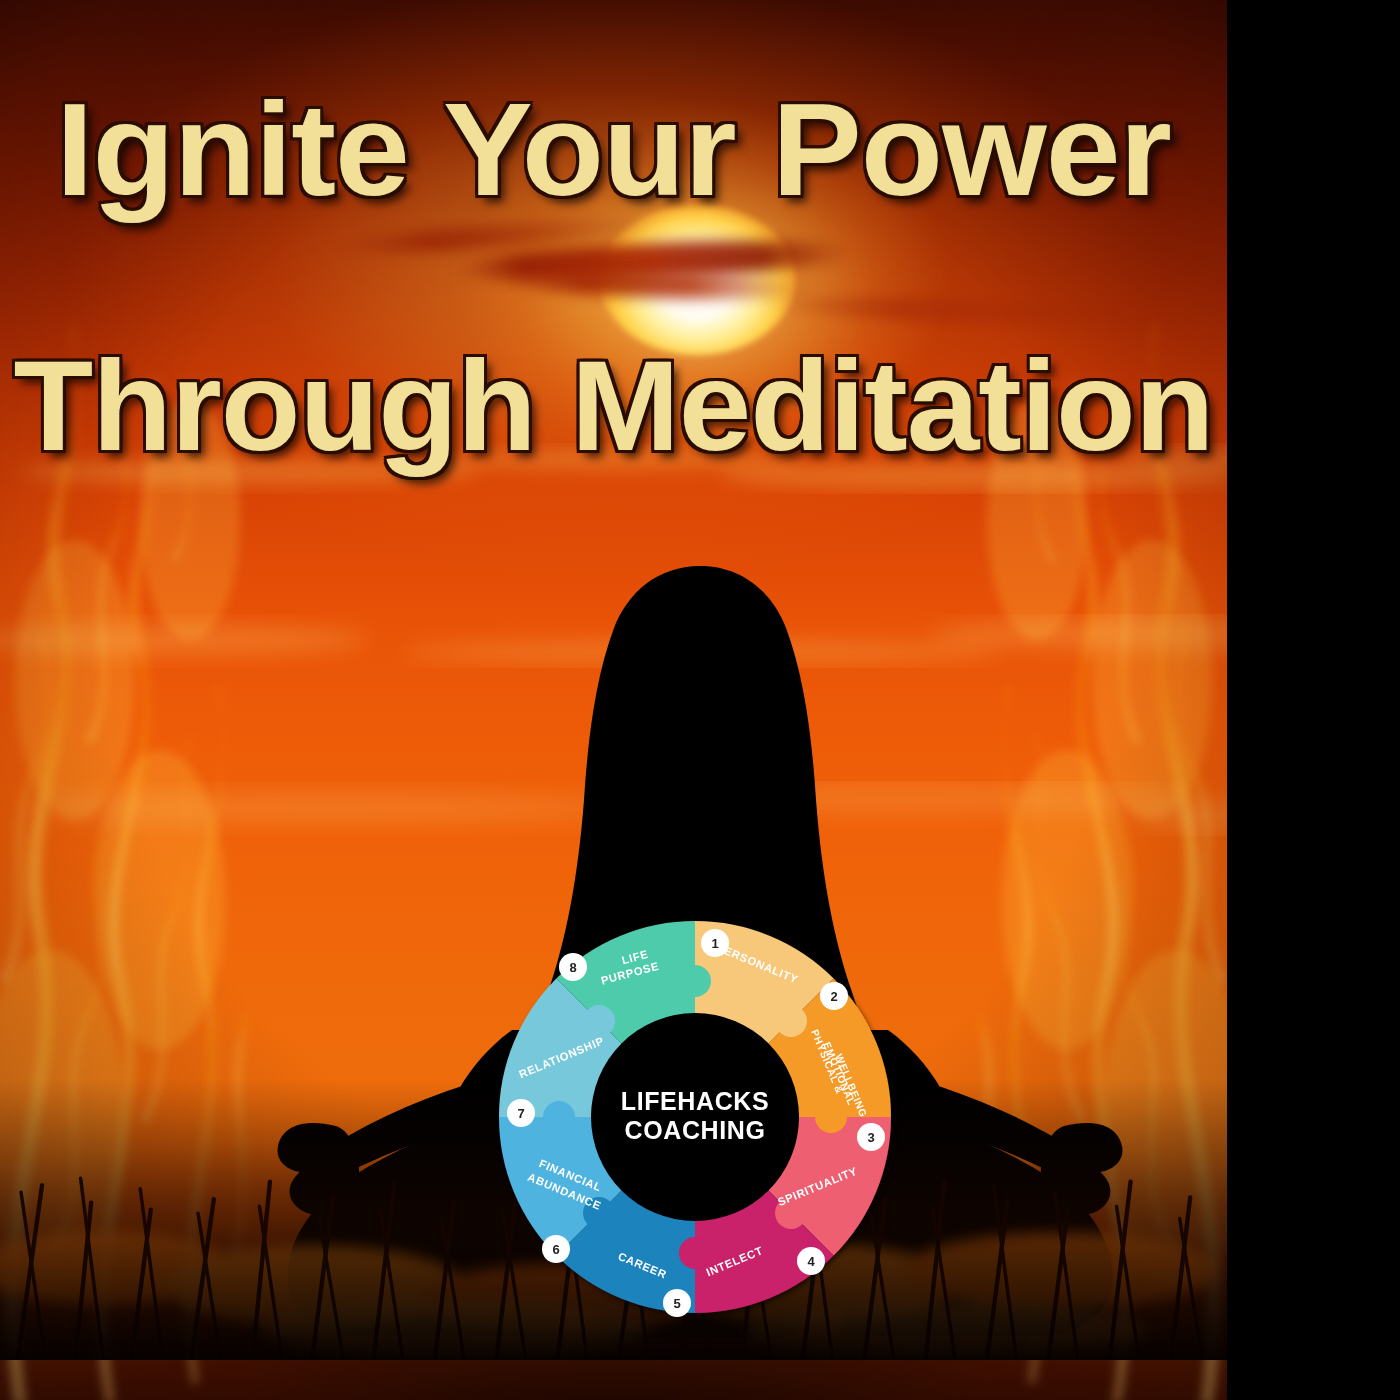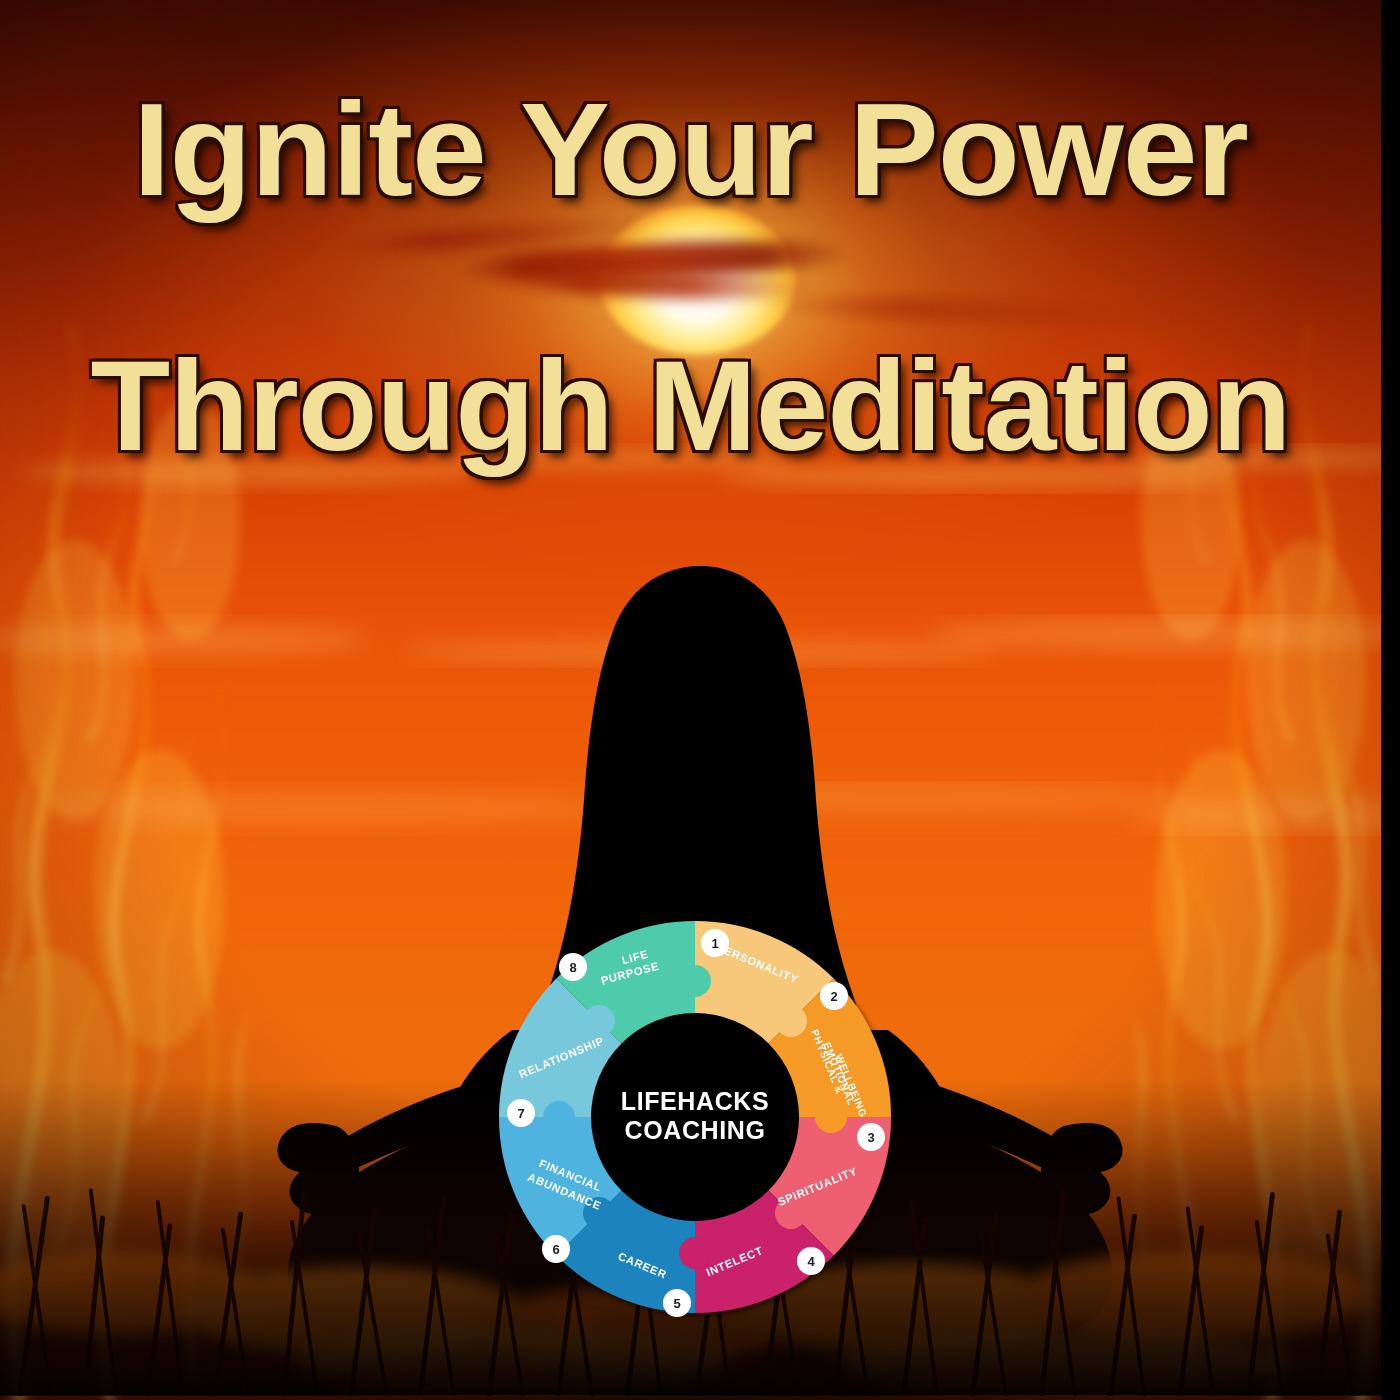--- a/index.html
+++ b/index.html
@@ -1,19 +1,19 @@
 <!DOCTYPE html>
 <html><head>
 <meta charset="utf-8">
 <style>
   html,body{margin:0;padding:0;background:#000;}
   body{width:1400px;height:1400px;overflow:hidden;font-family:"Liberation Sans",sans-serif;}
 
   #poster{
-    position:relative;width:1381px;height:1400px;overflow:hidden;
+    position:relative;width:1227px;height:1400px;overflow:hidden;
     background:
       
       radial-gradient(ellipse 130% 28% at 50% 103%, rgba(0,0,0,.92) 0%, rgba(40,6,0,.75) 34%, rgba(120,30,0,.25) 62%, rgba(0,0,0,0) 80%),
       
       radial-gradient(ellipse 62% 30% at 50% 20%, rgba(255,186,60,.55) 0%, rgba(238,96,10,.25) 45%, rgba(0,0,0,0) 72%),
       
       linear-gradient(180deg,
         #3d0b02 0%, #5b1202 6%, #7d1b02 13%, #9e2603 20%,
         #bf3404 27%, #d84305 35%, #e85207 44%, #ee5c08 53%,
         #f06309 62%, #ef6a0b 71%, #ee6d0d 80%, #e4620c 88%,

